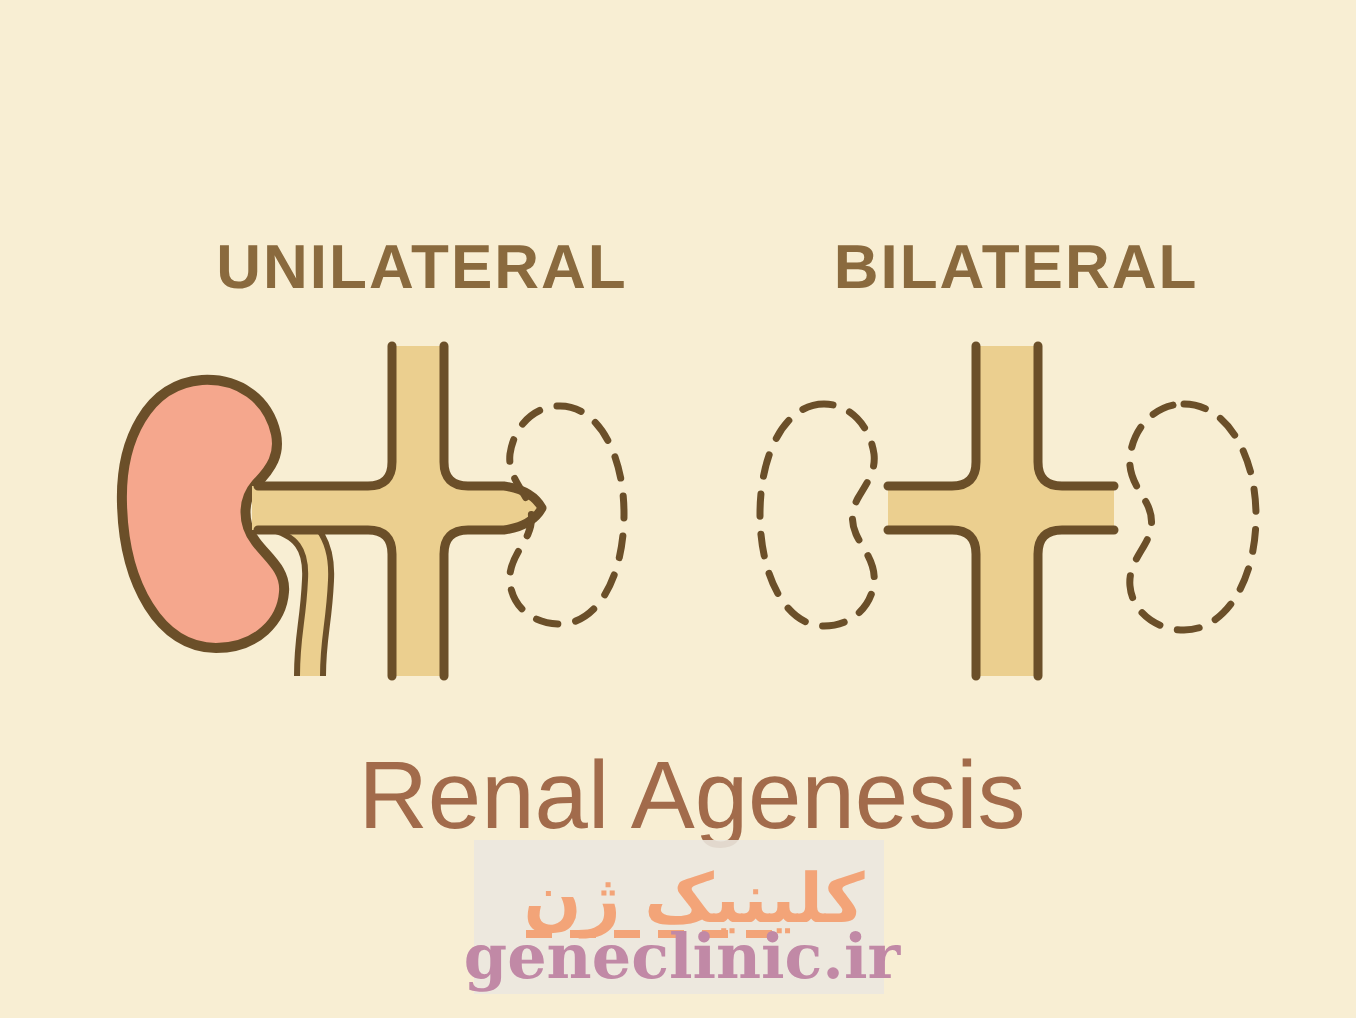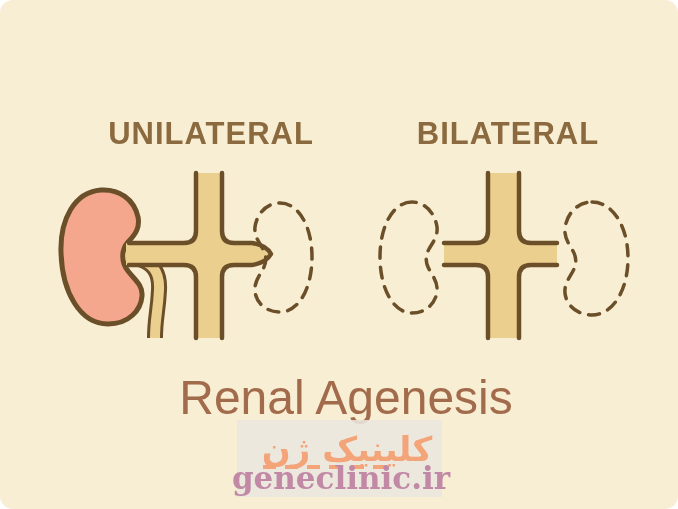--- a/index.html
+++ b/index.html
@@ -6,21 +6,20 @@
     margin: 0;
     padding: 0;
     background: #ffffff;
   }
   .canvas {
     position: relative;
     width: 678px;
     height: 509px;
     overflow: hidden;
     font-family: "Liberation Sans", sans-serif;
-    border-radius: 13px;
   }
   .canvas svg {
     display: block;
     width: 678px;
     height: 509px;
   }
   .heading-text {
     font-family: "Liberation Sans", sans-serif;
     font-weight: bold;
     font-size: 31px;

